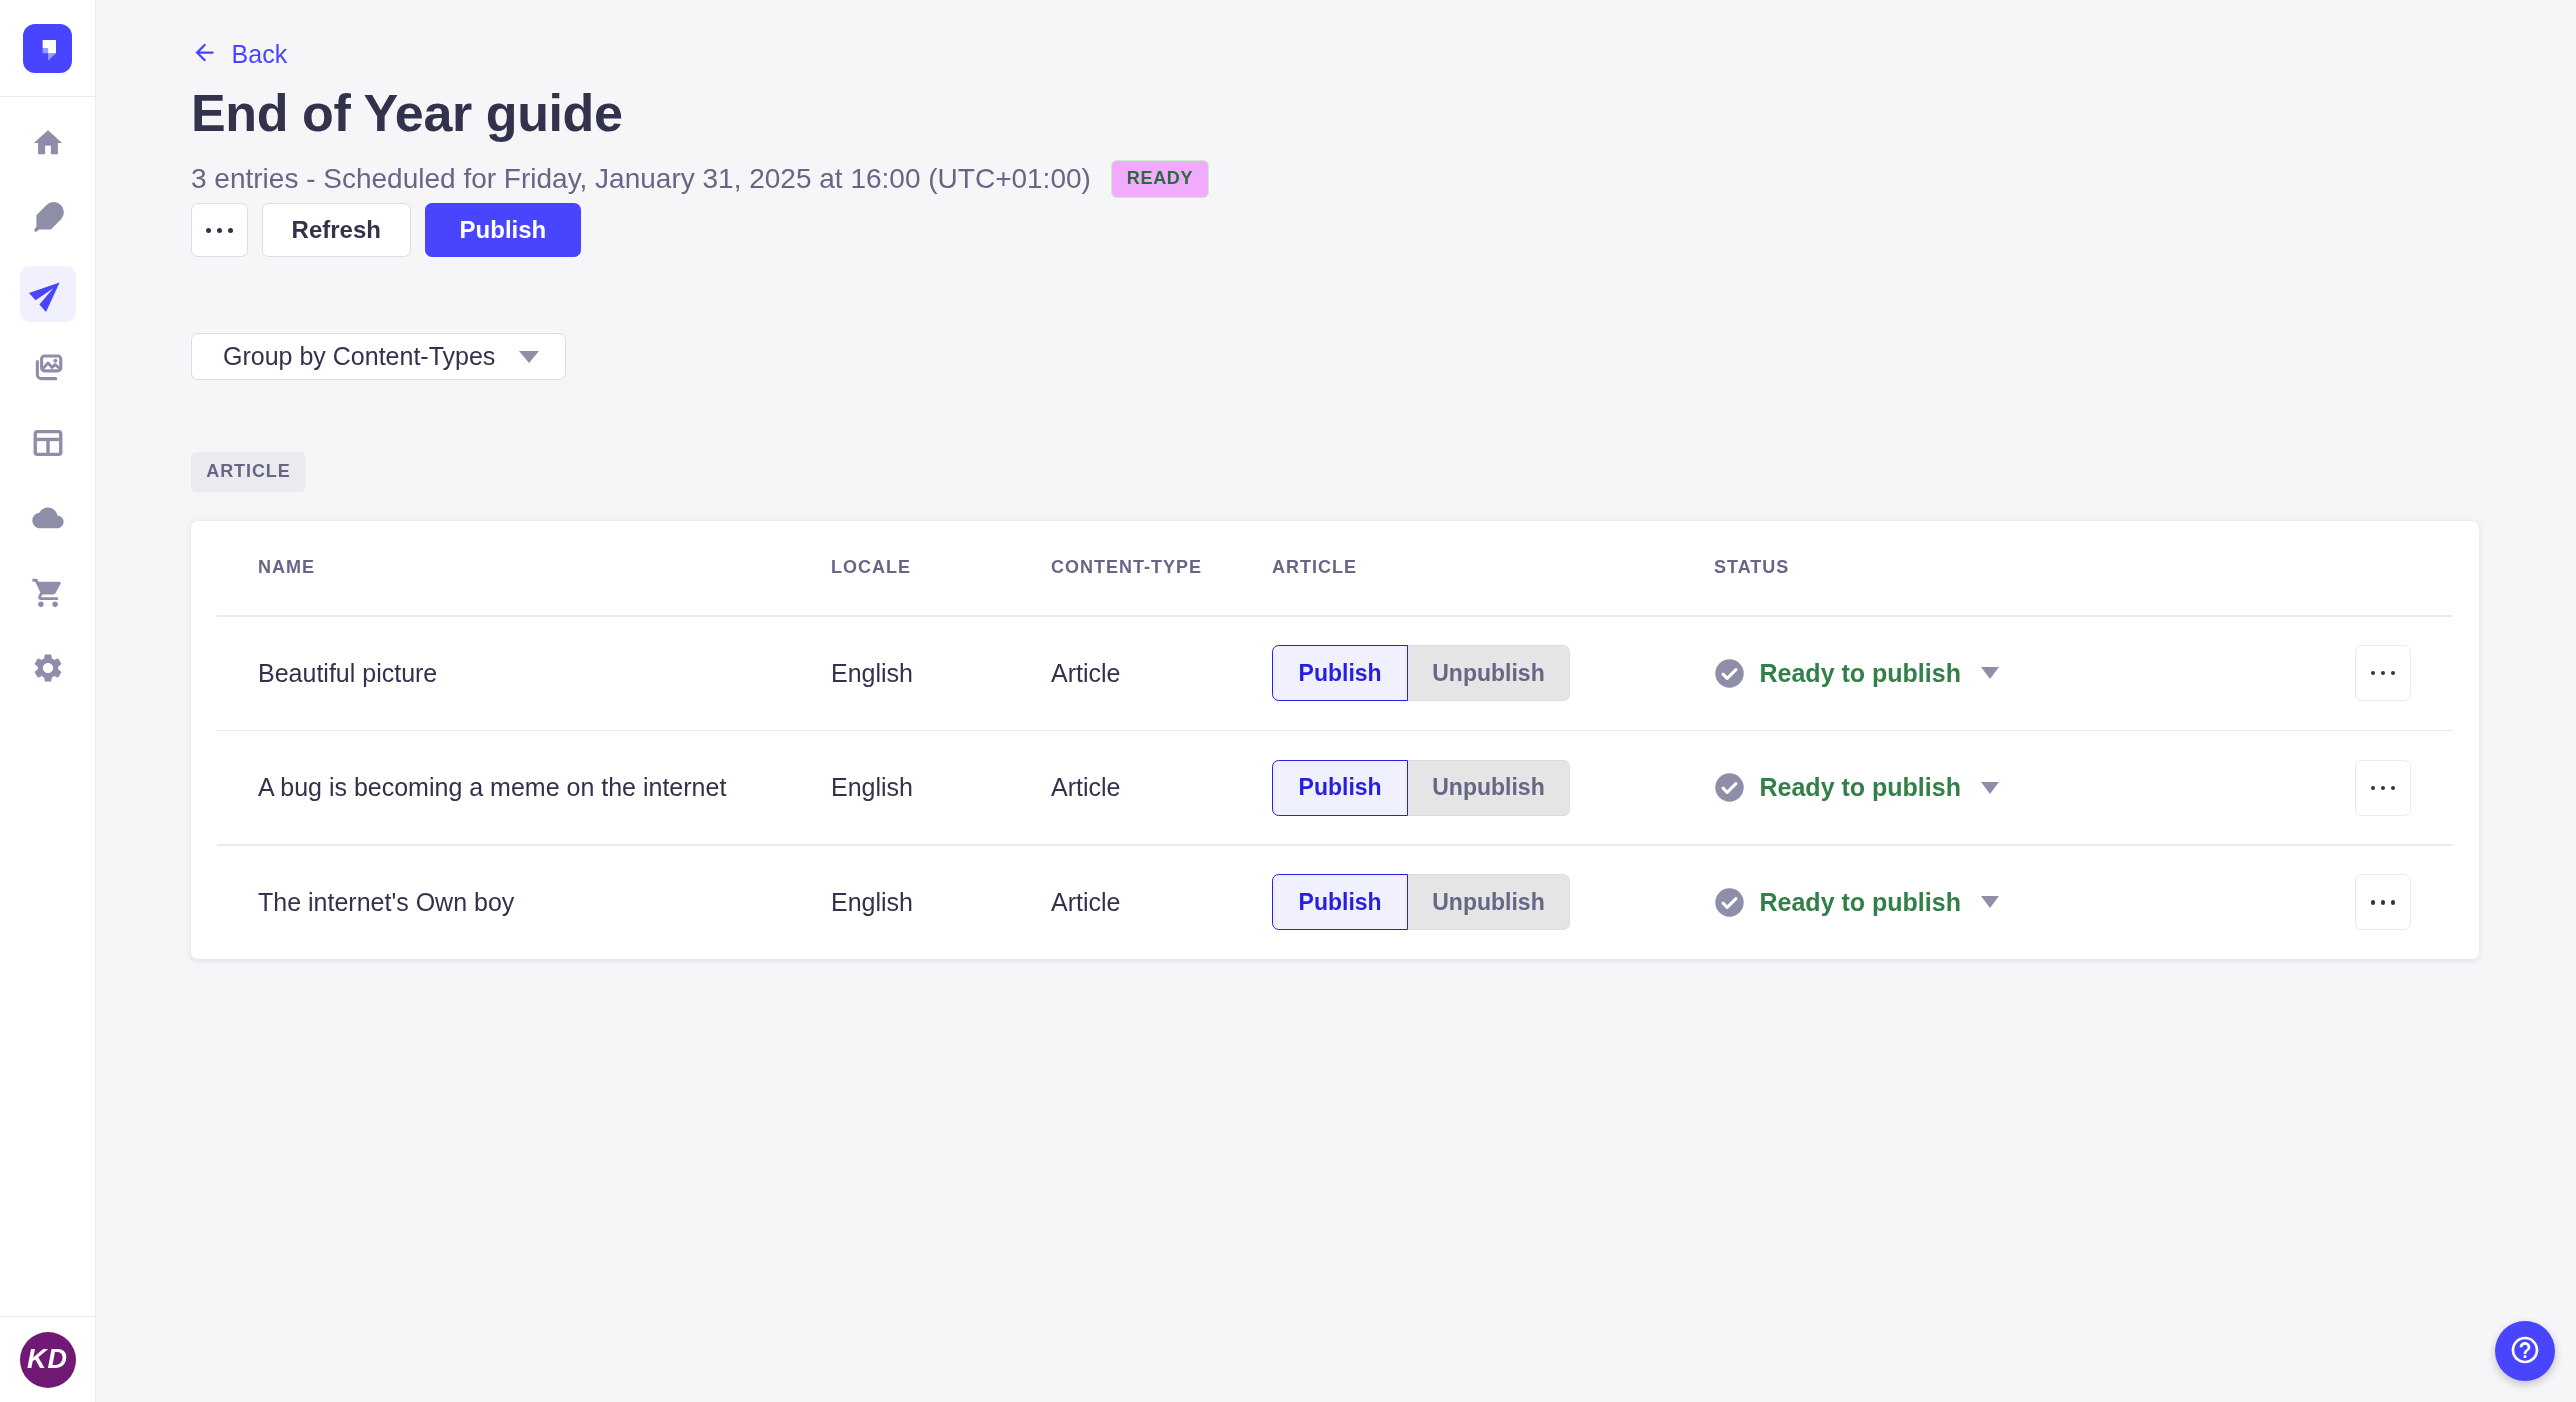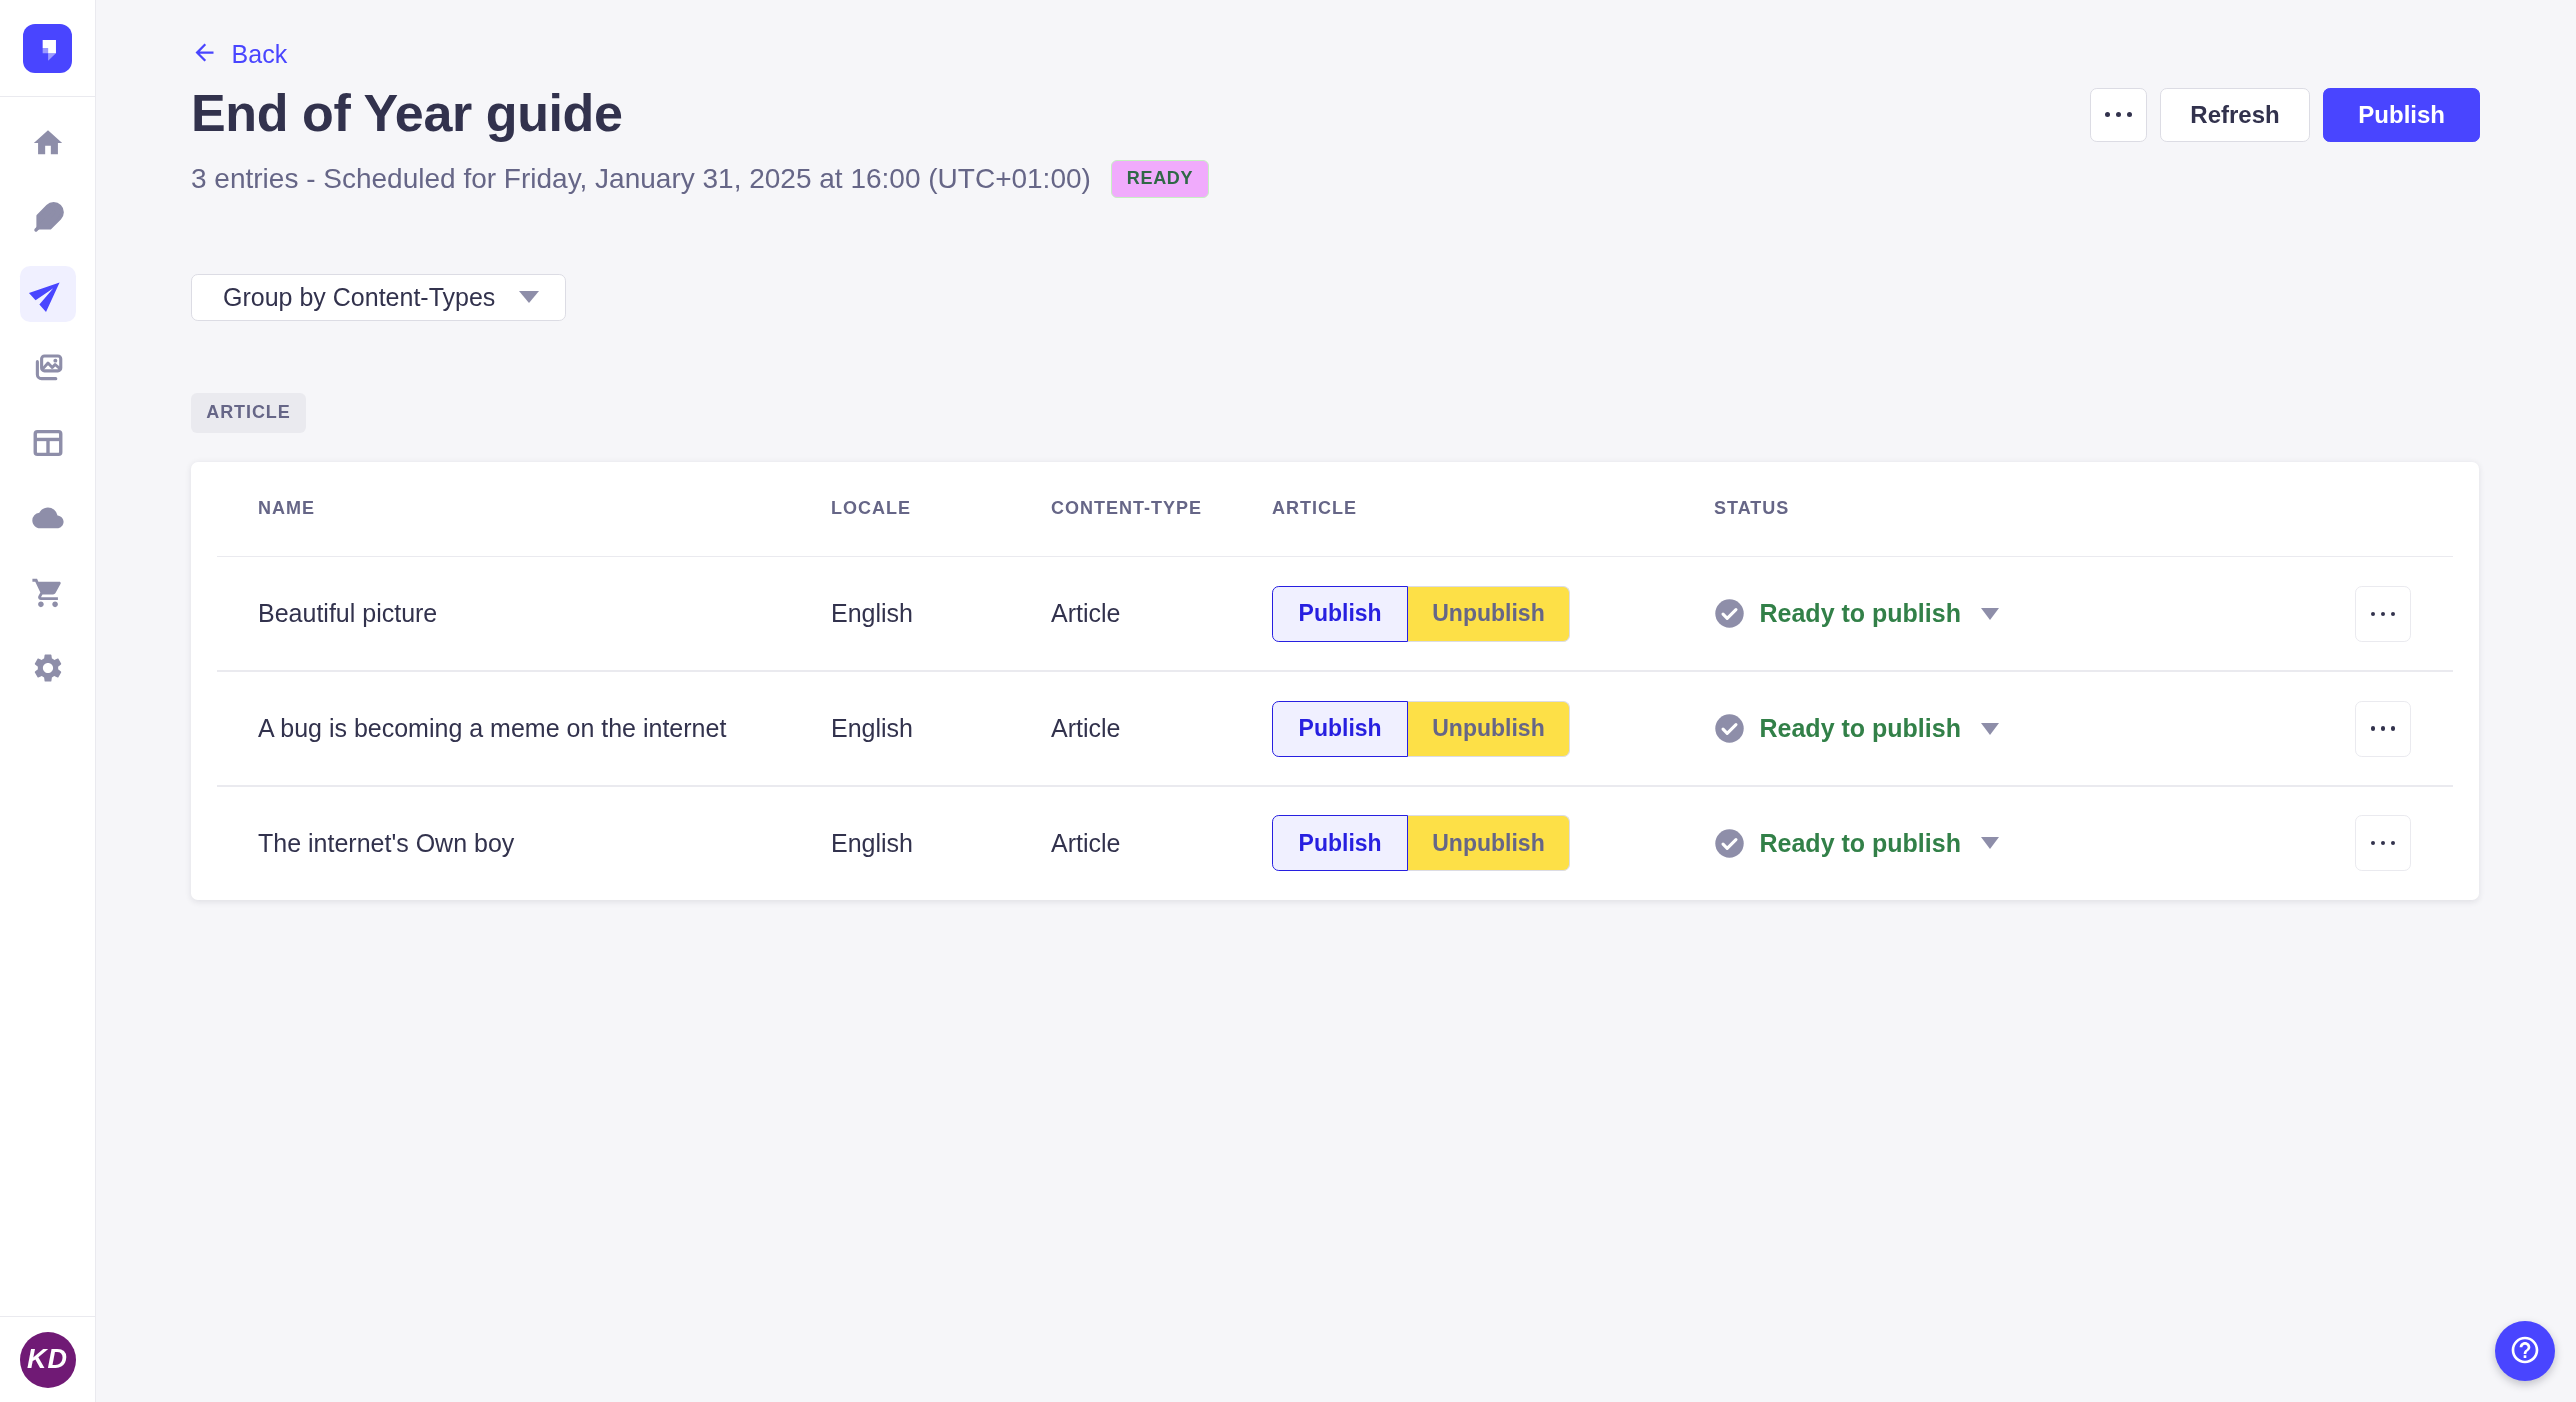--- a/index.html
+++ b/index.html
@@ -45,21 +45,21 @@
     font-style: italic;
   }
 
   
   .main { margin-left: 96px; padding: 39px 96px 0 95px; }
 
   .back-row { display: inline-flex; align-items: center; gap: 13.6px; cursor: pointer; }
   .back-row svg { width: 27px; height: 27px; }
   .back-label { color: #4945ff; font-size: 25px; }
 
-  .header-row { display: flex; justify-content: space-between; align-items: flex-start; margin-top: 13.6px; }
+  .header-row { display: flex; justify-content: space-between; align-items: flex-start; margin-top: 13.6px; flex-direction: column; }
   .page-title { font-size: 52px; font-weight: bold; color: #32324d; letter-spacing: -0.4px; }
   .subtitle-row { display: flex; align-items: center; gap: 20.4px; margin-top: 17px; }
   .subtitle { font-size: 28px; color: #666687; }
   .ready-badge {
     background: #f0abfc; border: 1.7px solid #c6f0c2; color: #2f6846;
     font-size: 18px; font-weight: bold; letter-spacing: 0.7px;
     padding: 7.7px 14.5px; border-radius: 6px;
   }
   .header-actions { display: flex; gap: 13.6px; margin-top: 5.1px; }
   .btn {
@@ -108,21 +108,21 @@
 
   .seg { display: flex; }
   .seg-publish {
     height: 56px; padding: 0 25.6px; background: #f0f0ff;
     border: 1.7px solid #271fe0; border-radius: 6.8px 0 0 6.8px;
     color: #271fe0; font-size: 23px; font-weight: 600;
     display: inline-flex; align-items: center; cursor: pointer; position: relative; z-index: 1;
     font-family: inherit;
   }
   .seg-unpublish {
-    height: 56px; padding: 0 24px; background: #fde047;
+    height: 56px; padding: 0 24px; background: #e5e5e5;
     border: 1.7px solid #dcdce4; border-left: none; border-radius: 0 6.8px 6.8px 0;
     color: #666687; font-size: 23px; font-weight: 600;
     display: inline-flex; align-items: center; cursor: pointer;
     font-family: inherit;
   }
 
   .status-cell { display: flex; align-items: center; gap: 14.5px; cursor: pointer; }
   .status-cell svg.check { width: 31px; height: 31px; }
   .status-label { font-size: 25px; font-weight: bold; color: #328048; }
   .status-caret { width: 0; height: 0; border-left: 9.4px solid transparent; border-right: 9.4px solid transparent; border-top: 12px solid #8e8ea9; margin-left: 5.1px; }

